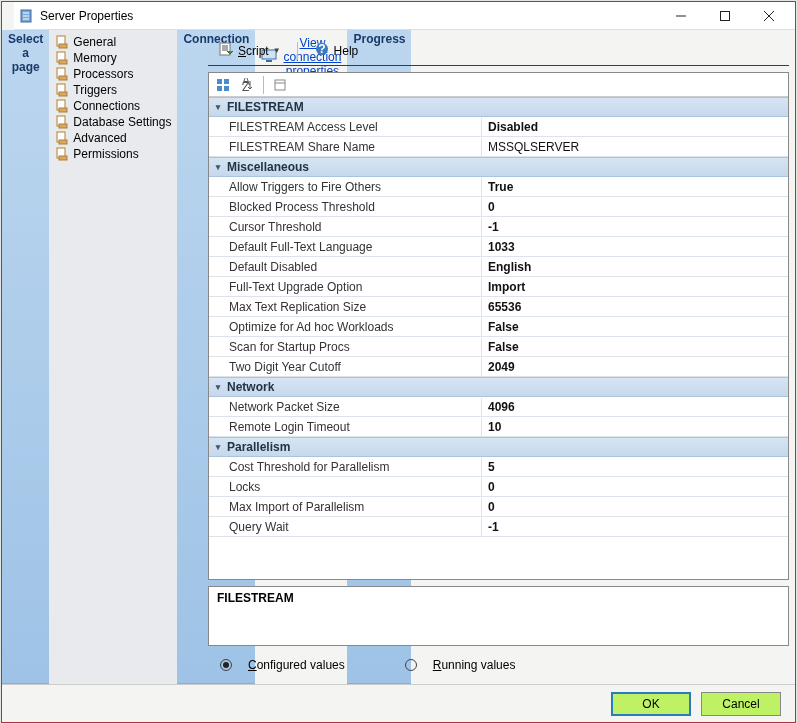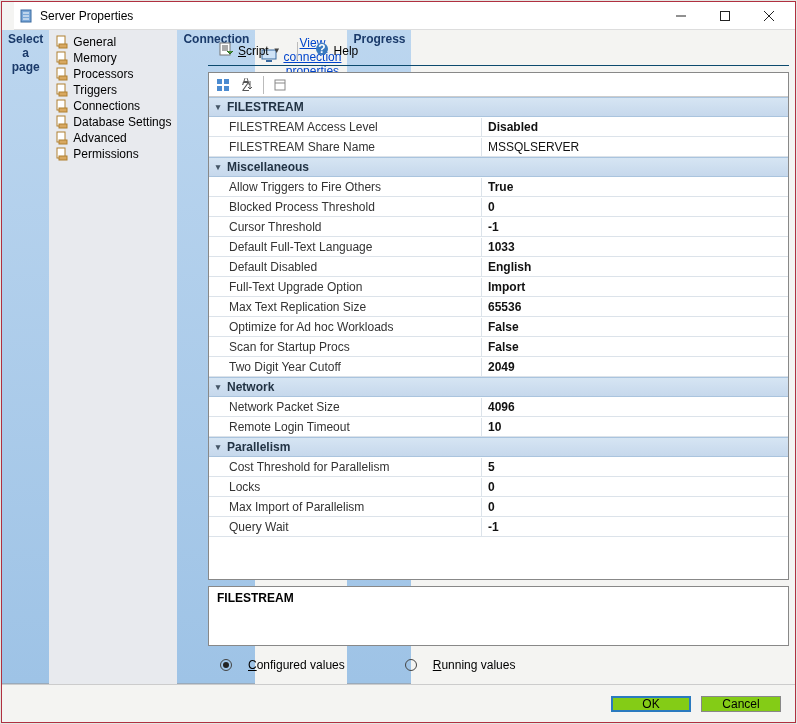--- a/index.html
+++ b/index.html
@@ -37,21 +37,21 @@
   .proprow .pname { flex: 0 0 255px; padding:2px 4px 2px 2px; color:#333; white-space:nowrap; overflow:hidden; border-right:1px solid #dce3ea; }
   .proprow .pval { flex:1; padding:2px 6px; color:#111; }
   .bold { font-weight:bold; }
   .descbox { height:60px; border:1px solid #888; background:#fff; padding:4px 8px; }
   .descbox .dtitle { font-weight:bold; }
   .radiorow { display:flex; align-items:center; gap:60px; padding:6px 12px; }
   .radio { display:flex; align-items:center; gap:16px; cursor:default; }
   .radio .rcircle { width:12px; height:12px; border:1px solid #444; border-radius:50%; display:flex; align-items:center; justify-content:center; }
   .radio .rdot { width:6px; height:6px; background:#222; border-radius:50%; }
   .footer { height:38px; display:flex; justify-content:flex-end; align-items:center; gap:10px; padding:0 14px; border-top:1px solid #ccc; background:#f4f4f2; }
-  .btn { min-width:80px; height:16px; border:1px solid #888; background:#84cc16; display:flex; align-items:center; justify-content:center; cursor:default; }
+  .btn { min-width:80px; height:24px; border:1px solid #888; background:#bef264; display:flex; align-items:center; justify-content:center; cursor:default; }
   .btn.primary { border:2px solid #2a7abf; }
   .sep { width:1px; height:18px; background:#bbb; margin:0 2px; }
   .underline-letter { text-decoration: underline; }
 </style>
 </head>
 <body>
 
 <div class="window">
 
   <div class="titlebar">

